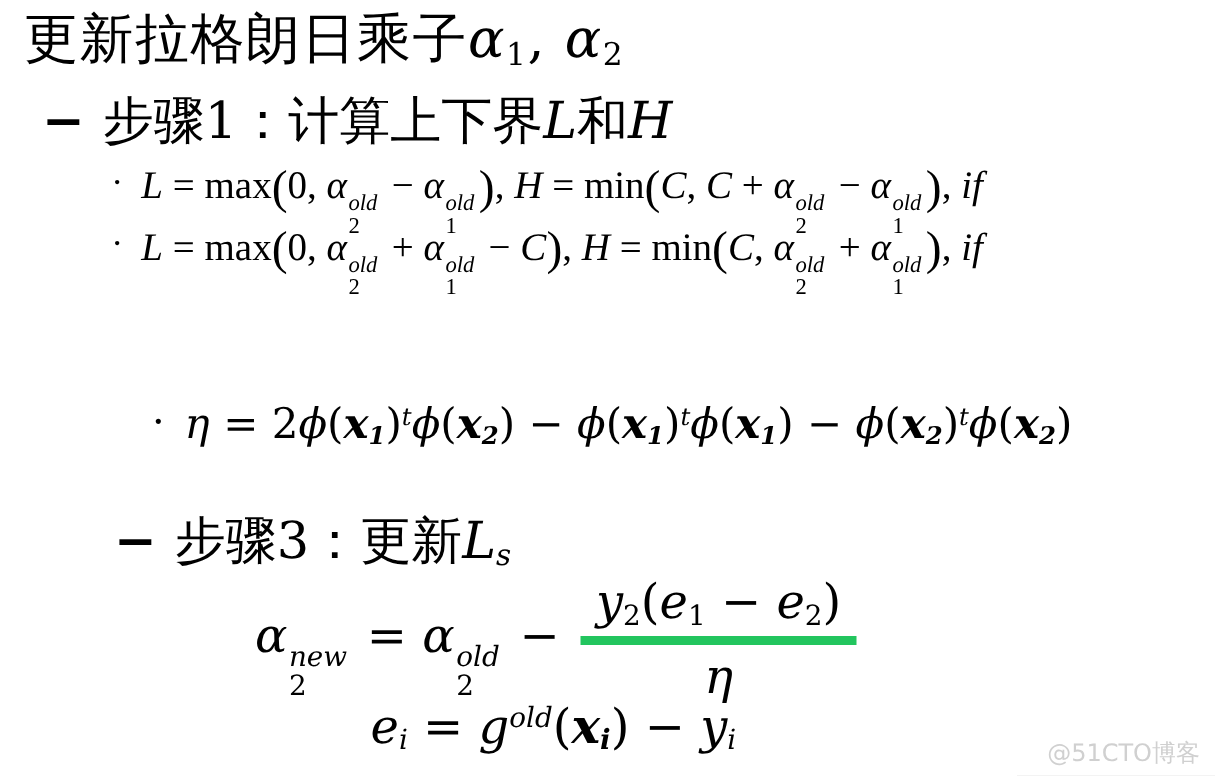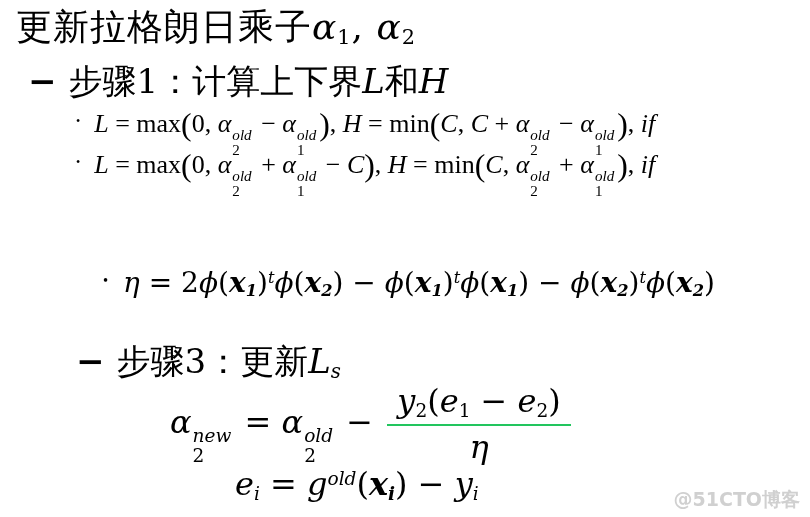--- a/index.html
+++ b/index.html
@@ -12,45 +12,44 @@
   .heading{font-size:34px;}
   .p-s1{left:28px;top:60px;}
   .p-s2{left:28px;top:218px;}
   .p-s3{left:28px;top:340px;margin-left:48px;}
   .b{font-size:26px;font-family:Liberation Serif, serif;}
   .p-b1{left:76px;top:108px;}
   .p-b2{left:76px;top:149px;}
   .p-eta{left:80px;top:265px;font-size:28px;margin-left:22px;}
   .eq{font-size:32px;}
   .p-eq1{left:170px;top:383px;}
-  .p-eq2{left:235px;top:464px;}
+  .p-eq2{left:247px;top:464px;}
   .dash{font-weight:bold;margin-right:12px;}
   .dot{font-size:12px;vertical-align:0.55em;margin-right:14px;}
   
   .tk-n{font-style:normal;}
   .tk-i{font-style:italic;}
   .tk-b{font-style:italic;font-weight:bold;}
   .tk-cn{font-style:normal;}
   .tk-big{font-style:normal;font-size:1.22em;line-height:0;vertical-align:-0.1em;}
   sub,sup{font-size:0.58em;line-height:0;}
   sup{vertical-align:0.55em;}
   sub{vertical-align:-0.25em;}
   
   .ss{display:inline-flex;flex-direction:column;align-items:flex-start;
       font-size:0.58em;line-height:1.05;vertical-align:-0.5em;margin:0 3px 0 1px;}
   .ss .s-sup{font-style:italic;}
   .ss .s-sub{font-style:normal;}
   
   .frac{display:inline-block;vertical-align:middle;text-align:center;margin:0 4px;line-height:1.15;}
-  .frac .num{display:block;border-bottom:2px solid #22c55e;padding:0 10px 4px;}
+  .frac .num{display:block;border-bottom:6px solid #22c55e;padding:0 10px 4px;}
   .frac .den{display:block;padding-top:3px;}
   .watermark{
-    position:absolute;right:10px;bottom:4px;font-size:19px;
+    position:absolute;right:10px;bottom:4px;font-size:16px;
     font-family:"DejaVu Sans","Liberation Sans",sans-serif;
-    font-weight:bold;
   }
 </style>
 </head>
 <body>
 
 <div class="slide" style="background: rgb(255, 255, 255); color: rgb(0, 0, 0);">
 
   <div class="line p-title"><span class="tk-cn">更新拉格朗日乘子</span><span class="tk-i">α</span><sub>1</sub><span class="tk-n">, </span><span class="tk-i">α</span><sub>2</sub></div>
 
   <div class="line heading p-s1">

